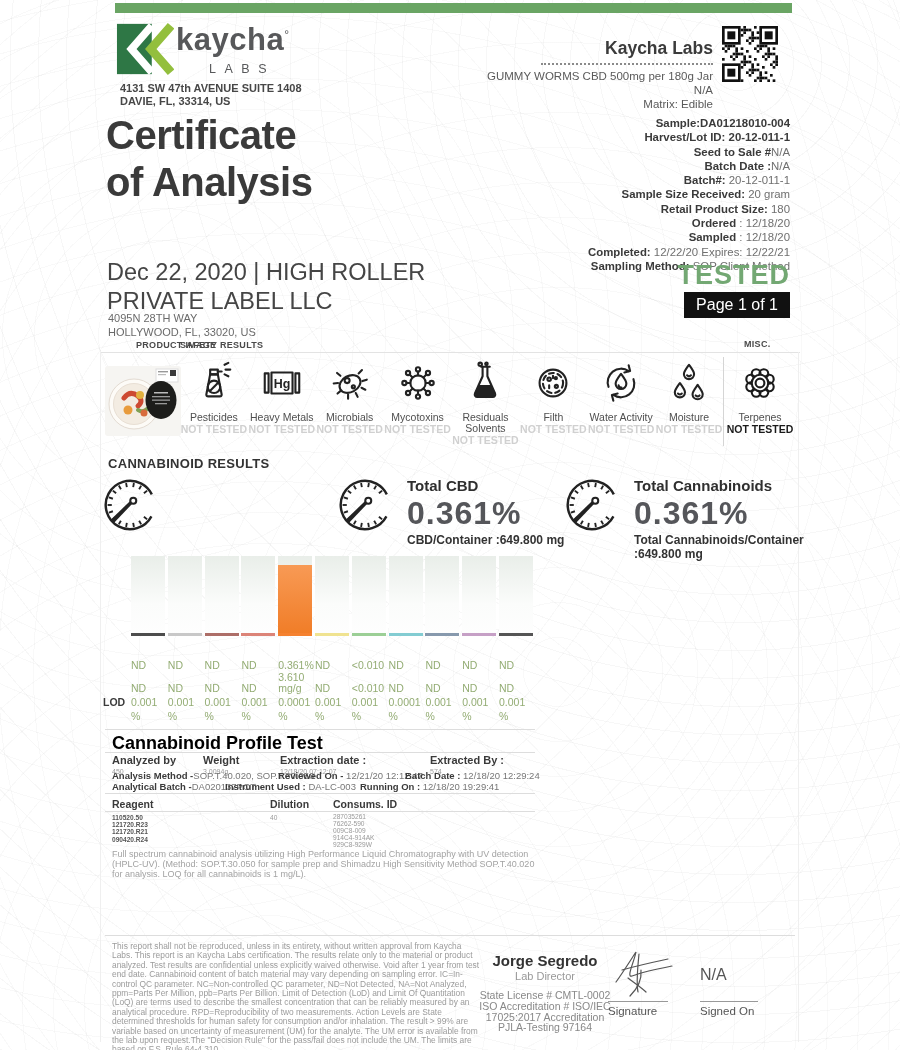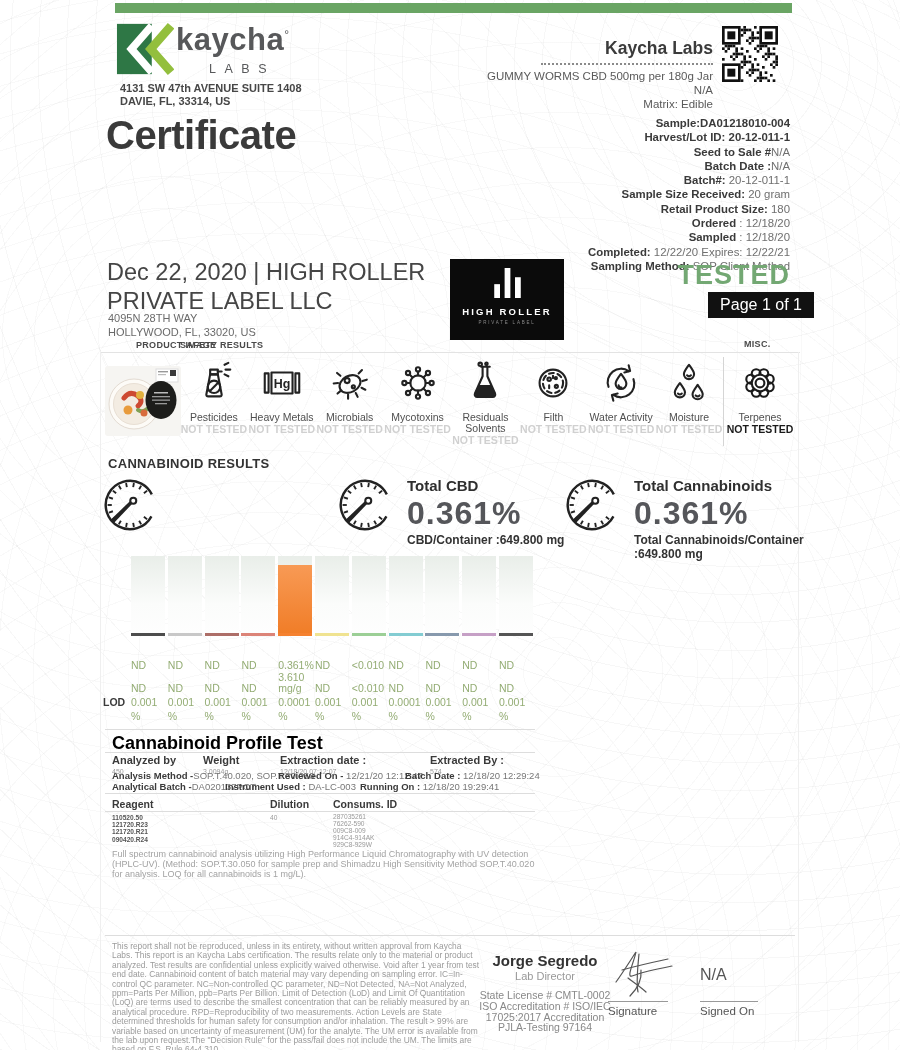--- a/index.html
+++ b/index.html
@@ -34,21 +34,21 @@
   .coa-title{left:106px;top:112px;font-size:40px;font-weight:bold;color:#3a3a3a;line-height:47px;letter-spacing:-.5px;}
   
   .client-head{left:107px;top:258px;font-size:23.5px;color:#454545;line-height:28.5px;}
   .client-addr{left:108px;top:312px;font-size:11px;color:#6a6a6a;line-height:13.5px;}
   
   .hr-logo{left:450px;top:259px;width:114px;height:81px;background:#0b0b0b;text-align:center;}
   .hr-name{color:#fff;font-size:9.5px;font-weight:bold;letter-spacing:2.2px;margin-top:4px;}
   .hr-sub{color:#8b8b8b;font-size:4.5px;letter-spacing:1.8px;margin-top:3px;}
   
   .tested{left:640px;top:260px;width:150px;text-align:right;font-size:27px;font-weight:bold;color:#73a873;letter-spacing:1px;}
-  .page-badge{left:684px;top:292px;width:106px;height:26px;background:#111;color:#fff;font-size:16px;line-height:26px;text-align:center;margin-left:24px;}
+  .page-badge{left:684px;top:292px;width:106px;height:26px;background:#111;color:#fff;font-size:16px;line-height:26px;text-align:center;}
   
   .tab{font-size:9px;font-weight:bold;color:#4a4a4a;letter-spacing:.3px;}
   .tab-pi{left:107px;top:340px;padding-left:29px;} .tab-sr{left:180px;top:340px;} .tab-misc{left:744px;top:339px;}
   .rule{position:absolute;height:1px;background:#ddd;}
   .tabs-rule{left:100px;top:352px;width:700px;background:#e3e3e3;}
   .vline{position:absolute;top:352px;height:690px;width:1px;background:#efefef;}
   .divider-v{left:723px;top:357px;width:1px;height:89px;background:#d5d5d5;position:absolute;}
   
   .thumb{left:104px;top:364px;}
   .safety-cells{left:180px;top:360px;width:543px;display:flex;}
@@ -251,40 +251,32 @@
       <div class="si-row"><span class="si-l">Sample Size Received:</span><span class="si-v"> 20 gram</span></div>
       <div class="si-row"><span class="si-l">Retail Product Size:</span><span class="si-v"> 180</span></div>
       <div class="si-row"><span class="si-l">Ordered</span><span class="si-v"> : 12/18/20</span></div>
       <div class="si-row"><span class="si-l">Sampled</span><span class="si-v"> : 12/18/20</span></div>
       <div class="si-row"><span class="si-l">Completed:</span><span class="si-v"> 12/22/20 Expires: 12/22/21</span></div>
       <div class="si-row"><span class="si-l">Sampling Method:</span><span class="si-v"> SOP Client Method</span></div>
     </div>
 
   <div class="abs coa-title">
     <div>Certificate</div>
+    <div>of Analysis</div>
   </div>
 
   <div class="abs client-head">
     <div>Dec 22, 2020 | HIGH ROLLER</div>
     <div>PRIVATE LABEL LLC</div>
   </div>
   <div class="abs client-addr">
     <div>4095N 28TH WAY</div>
     <div>HOLLYWOOD, FL, 33020, US</div>
   </div>
 
-  <div class="abs hr-logo">
-    <svg width="27" height="30" viewBox="0 0 23 26" style="margin-top:9px">
-      <rect x="0" y="14" width="5" height="12" fill="#fff"></rect>
-      <rect x="9" y="0" width="5" height="26" fill="#fff"></rect>
-      <rect x="18" y="8" width="5" height="18" fill="#fff"></rect>
-    </svg>
-    <div class="hr-name">HIGH ROLLER</div>
-    <div class="hr-sub">PRIVATE LABEL</div>
-  </div>
 
   <div class="abs tested">TESTED</div>
   <div class="abs page-badge">Page 1 of 1</div>
 
   <div class="abs tab tab-pi">PRODUCT IMAGE</div>
   <div class="abs tab tab-sr">SAFETY RESULTS</div>
   <div class="abs tab tab-misc">MISC.</div>
   <div class="rule tabs-rule"></div>
   <div class="vline" style="left:100px"></div>
   <div class="vline" style="left:798px"></div>

